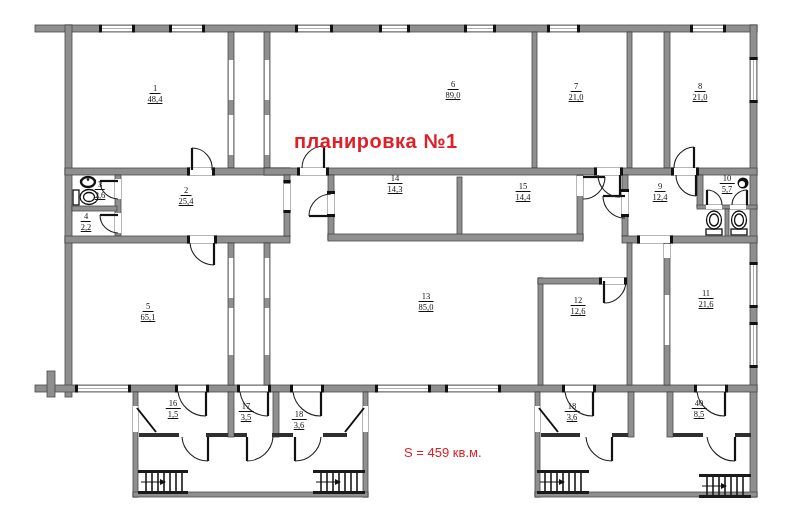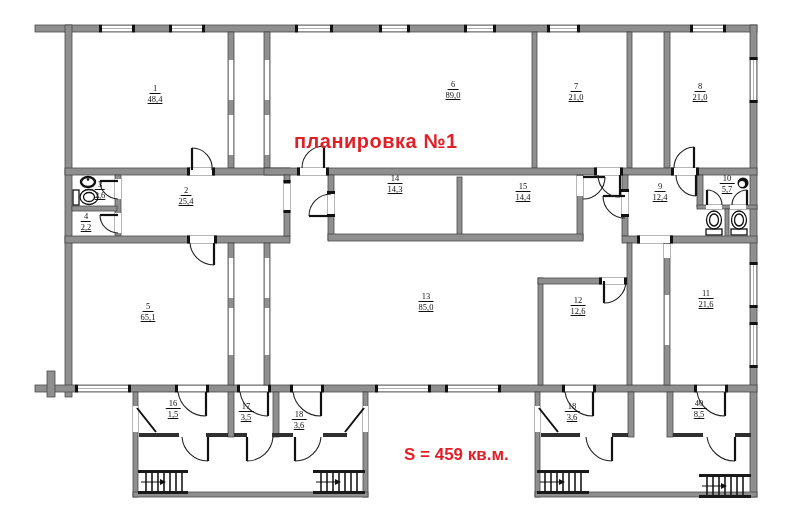--- a/index.html
+++ b/index.html
@@ -20,21 +20,21 @@
   .rung{stroke:#1a1a1a;stroke-width:1.6;}
   .sarrow{stroke:#111;stroke-width:1;}
   .ahead{fill:#111;}
   .rlabel{position:absolute;transform:translateX(-50%);text-align:center;color:#111;
           font-size:8.5px;line-height:9px;white-space:nowrap;}
   .rlabel .num{display:inline-block;border-bottom:1px solid #111;padding:0 3px;}
   .rlabel .ar{display:block;line-height:10px;text-decoration:underline;}
   .title{position:absolute;left:294px;top:130px;font-family:"Liberation Sans",sans-serif;
          font-weight:bold;font-size:20px;letter-spacing:.5px;}
   .snote{position:absolute;left:404px;top:445px;font-family:"Liberation Sans",sans-serif;
-         font-weight:bold;font-size:17px;}
+         font-weight:normal;font-size:13px;}
 </style>
 </head>
 <body>
 
 <div class="plan">
 <svg width="791" height="518" viewBox="0 0 791 518">
 
   <g>
     <rect class="wall" x="35" y="25" width="722" height="7"></rect>
     <rect class="wall" x="65" y="25" width="7" height="372"></rect>

